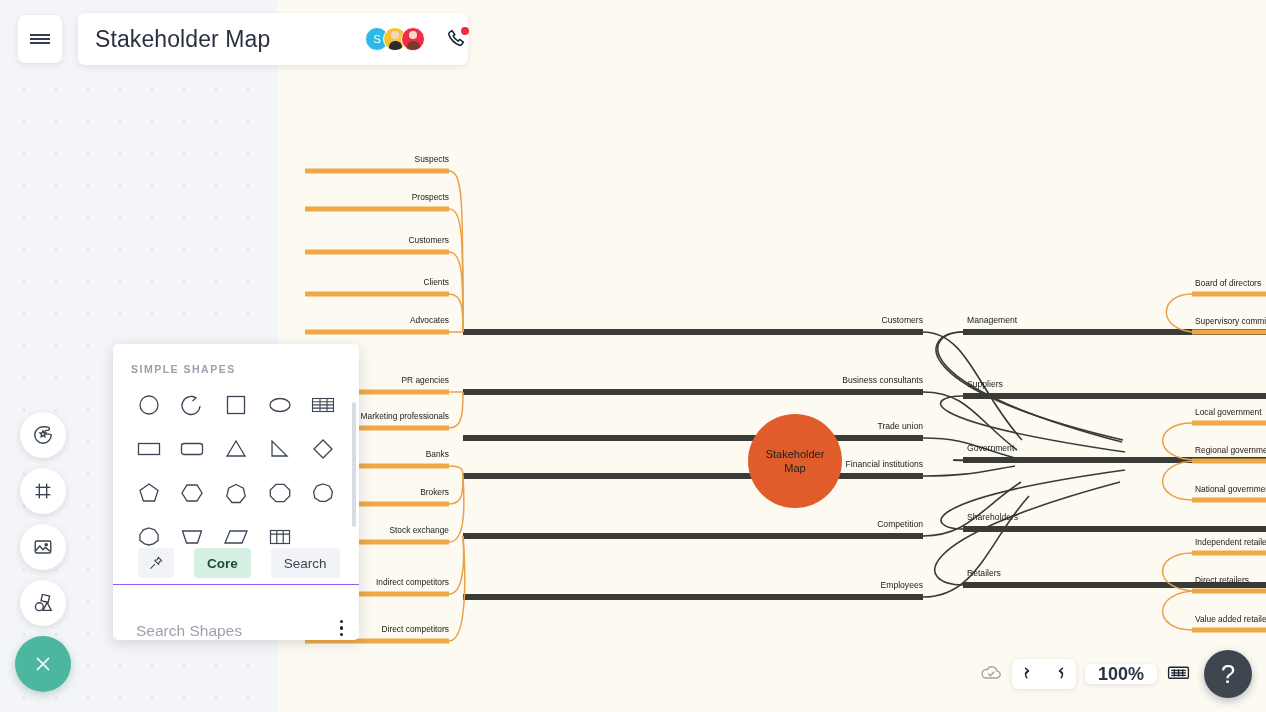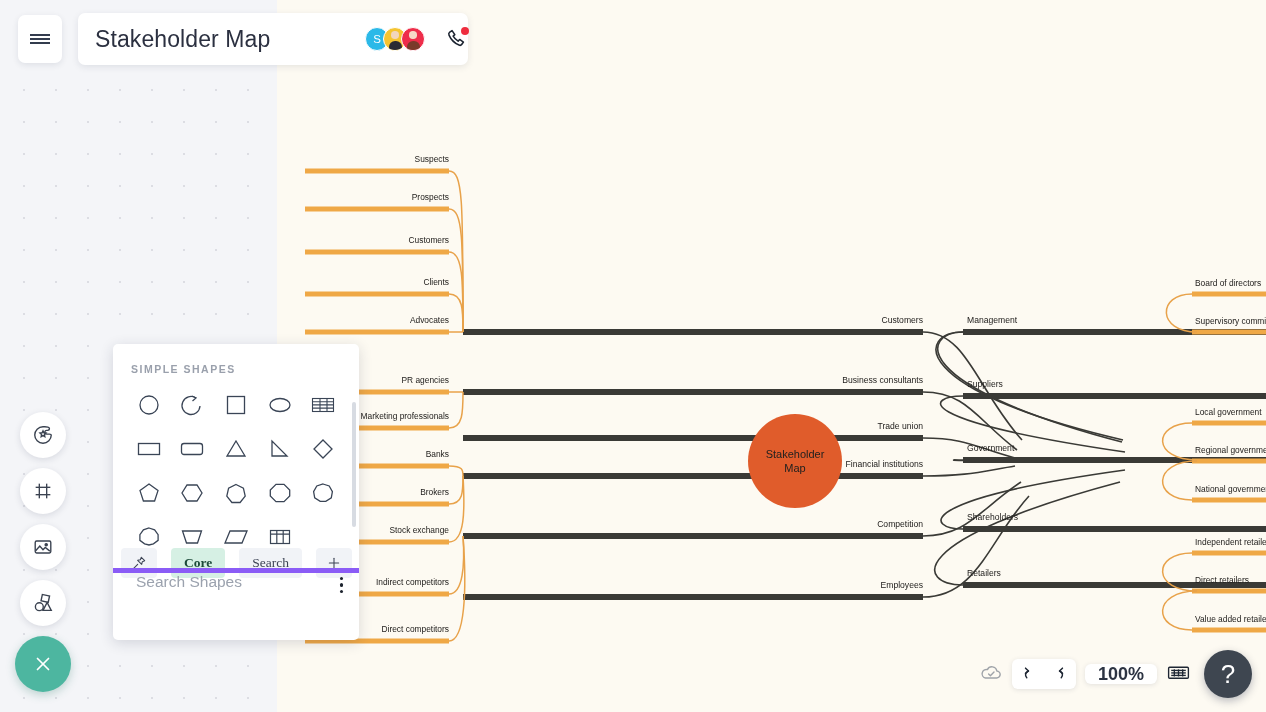--- a/index.html
+++ b/index.html
@@ -110,33 +110,33 @@
   .shape-cell {
     height: 40px; display: flex; align-items: center; justify-content: center;
     cursor: pointer;
   }
   #panel-scrollbar {
     position:absolute; right:3px; top:58px; width:4px; height:125px;
     background:#d7dbe2; border-radius:3px;
   }
   #tab-row {
     position: absolute; left: 0; right: 0; top: 204px;
-    display: flex; align-items: center; padding: 0 8px; gap: 14px; font-family: Liberation Serif, serif;
+    display: flex; align-items: center; padding: 0 25px; gap: 20px;
   }
   .panel-tab {
     height: 30px; border-radius: 4px; background: #f1f3f7;
     display: flex; align-items: center; justify-content: center;
     font-size: 13.5px; color: #3d4455; padding: 0 13px; cursor: pointer;
   }
   .panel-tab.active { background: #d6f0e4; color: #1d4b3a; font-weight: 600; }
   .panel-tab.icon-tab { padding: 0 10px; }
   #search-row {
-    position: absolute; left: 0; right: 0; bottom: 0; height: 72px;
-    border-top: 5px solid #8b5cf6;
-    display: flex; align-items: flex-start; padding: 0 14px;
+    position: absolute; left: 0; right: 0; bottom: 0; height: 56px;
+    border-top: 1px solid #8b5cf6;
+    display: flex; align-items: flex-end; padding: 0 14px;
   }
   #search-input {
     border: none; outline: none; flex: 1; margin-left: 9px;
     font-size: 15.5px; color: #5d6572;
     font-family: "Liberation Sans", sans-serif;
     background: transparent;
   }
   #search-input::placeholder { color: #9ba2ae; }
   #panel-more { display:flex; flex-direction:column; gap:3px; cursor:pointer; padding:4px; }
   #panel-more i { width:3.4px; height:3.4px; border-radius:50%; background:#1d232e; display:block; }

